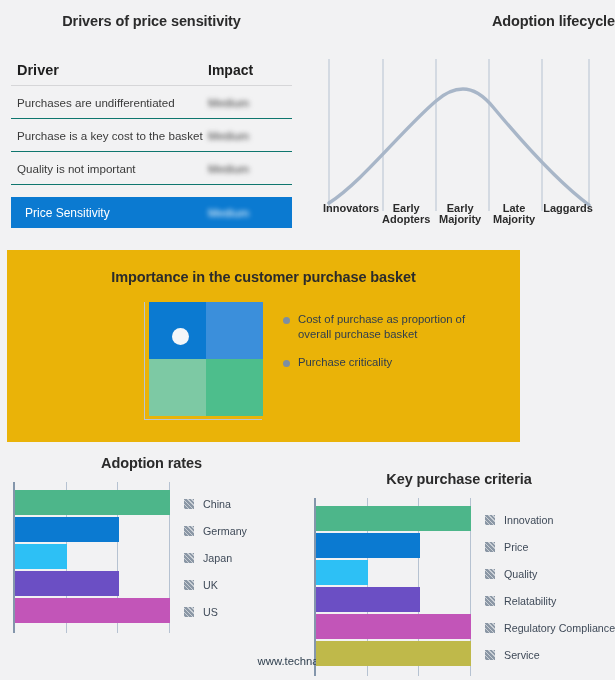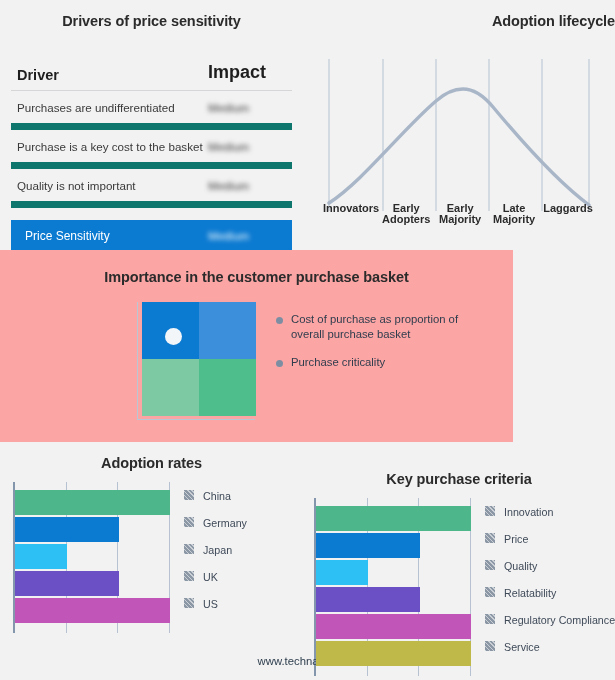--- a/index.html
+++ b/index.html
@@ -65,31 +65,31 @@
     border-bottom: 1px solid #d6d6d8;
   }
   .drv-head .c1 {
     flex: 1;
     font-size: 14.5px;
     font-weight: bold;
     color: #1e1e1e;
   }
   .drv-head .c2 {
     width: 78px;
-    font-size: 18px;
+    font-size: 14px;
     font-weight: bold;
     color: #1e1e1e;
     text-align: left;
   }
   .drv-row {
     display: flex;
     align-items: center;
     height: 32px;
     padding: 0 6px;
-    border-bottom: 7px solid #0f766e;
+    border-bottom: 1px solid #0f766e;
   }
   .drv-row:last-child { border-bottom: none; }
   .drv-row .c1 {
     flex: 1;
     font-size: 11.6px;
     color: #3a3a3a;
   }
   .drv-row .c2 {
     width: 78px;
     font-size: 11.6px;
@@ -125,23 +125,23 @@
     text-align: center;
     font-size: 11px;
     font-weight: bold;
     color: #2b2b2b;
     line-height: 10.5px;
   }
 
   
   .mid-section {
     position: absolute;
-    left: 0; top: 250px;
+    left: 7px; top: 250px;
     width: 513px; height: 192px;
-    background: #fca5a5;
+    background: #eab308;
   }
   .mid-section .panel-title { margin-top: 19px; }
   .matrix-wrap {
     position: absolute;
     left: 137px; top: 52px;
     width: 118px; height: 118px;
     border-left: 1px solid #b9c6d4;
     border-bottom: 1px solid #b9c6d4;
     box-sizing: border-box;
     padding: 0 0 4px 4px;
@@ -239,20 +239,21 @@
   }
   .plot-pad-top { height: 8px; }
   .plot-pad-bot { height: 8px; }
 
   .bar-legend {
     margin-left: 14px;
     padding-top: 8px;
   }
   .bl-item {
     display: flex;
+    align-items: center;
     height: 27px;
   }
   .bl-swatch {
     width: 10px; height: 10px;
     margin-right: 9px;
     flex: none;
     background-color: #8b97a5;
     background-image:
       repeating-linear-gradient(45deg,
         rgba(255,255,255,0.55) 0px,

